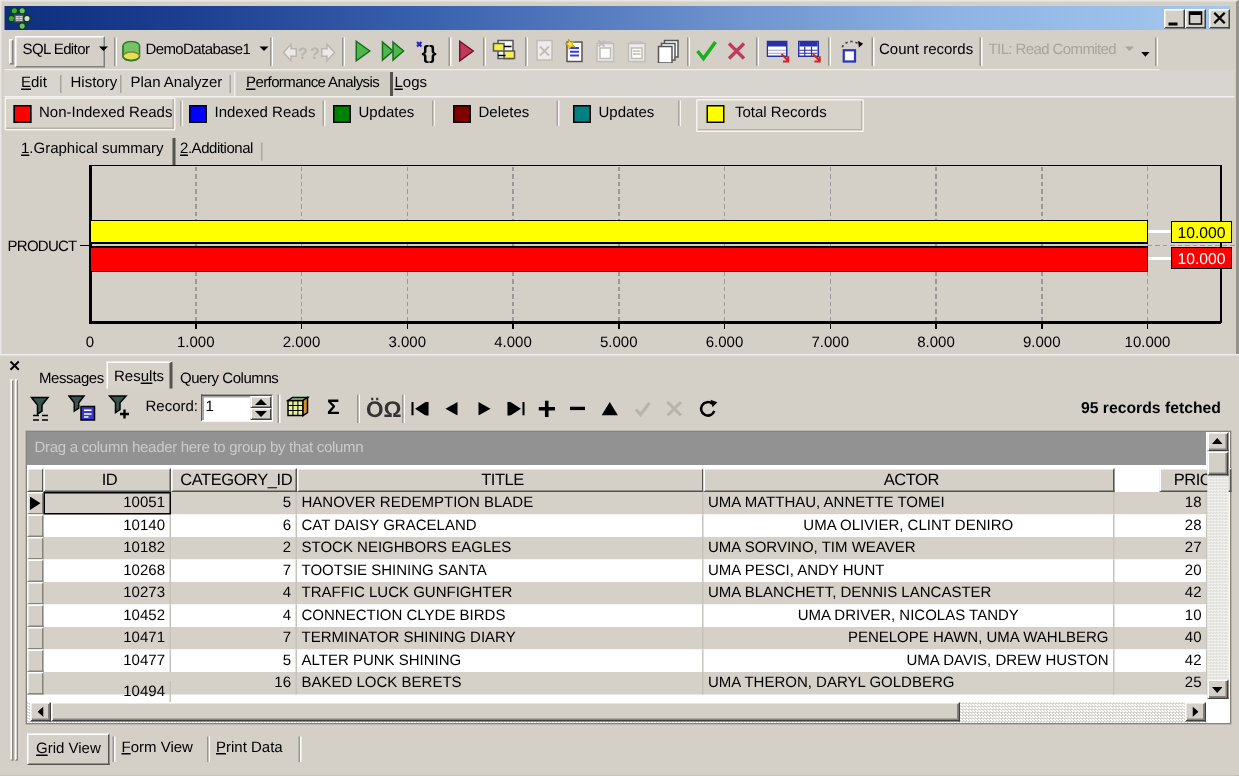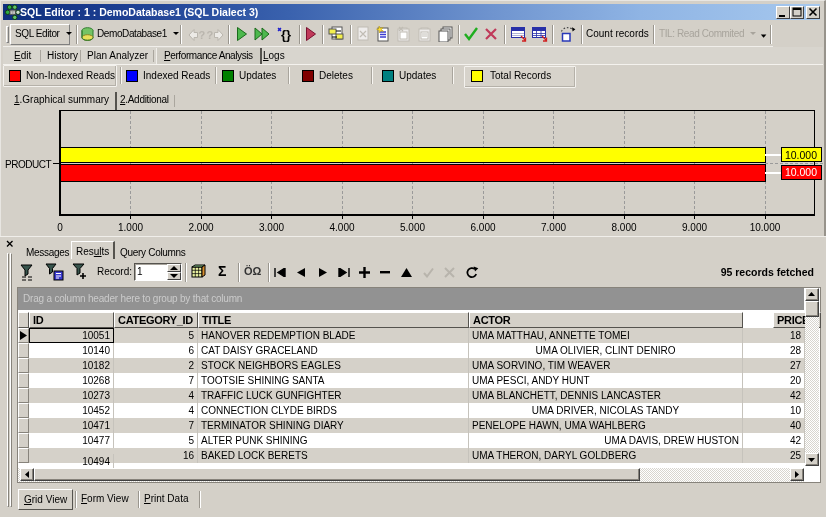--- a/index.html
+++ b/index.html
@@ -44,22 +44,22 @@
 
 #bpanel { position:absolute; left:0; top:236px; width:826px; height:281px; background:#d4d0c8; border-top:1px solid #f0eeea; }
 #closex { position:absolute; left:6px; top:240px; width:9px; height:9px; }
 .vgrip { position:absolute; width:2px; background:#d4d0c8; border-top:1px solid #fff; border-left:1px solid #fff; border-right:1px solid #87837b; border-bottom:1px solid #87837b; }
 
 .rtab { position:absolute; height:17px; line-height:16px; color:#000; }
 .rtabsel { background:#d6d2ca; border-left:1px solid #fff; border-top:1px solid #fff; border-right:2px solid #55534e; padding:0 8px; height:18px; }
 
 #gridbox { position:absolute; left:17px; top:287px; width:804px; height:196px; background:#fff;
   border:1px solid #87837b; }
-.hcell { position:absolute; height:16px; background:#d4d0c8; font-weight:bold; font-size:11px; line-height:15px; letter-spacing:-0.3px;
-  border-top:1px solid #fff; border-left:1px solid #fff; border-right:1px solid #55534e; border-bottom:1px solid #55534e; padding-left:3px; }
+.hcell { position:absolute; height:16px; background:#d4d0c8; font-weight:normal; font-size:11px; line-height:15px; letter-spacing:-0.3px;
+  border-top:1px solid #fff; border-left:1px solid #fff; border-right:1px solid #55534e; border-bottom:1px solid #55534e; padding-left:3px;text-align:center; }
 .gcell { position:absolute; top:0; height:15px; line-height:15px; white-space:nowrap; overflow:hidden; border-right:1px solid #c6c3bc; padding:0 3px; }
 
 .sbtn { position:absolute; background:#d4d0c8; border-top:1px solid #fff; border-left:1px solid #fff; border-right:1px solid #404040; border-bottom:1px solid #404040; box-shadow:inset -1px -1px 0 #87837b; }
 .sbtrack { position:absolute; background:#f1efe9; background-image:repeating-conic-gradient(#fff 0 25%, #d8d5ce 0 50%); background-size:2px 2px; }
 .sbthumb { position:absolute; background:#d4d0c8; border-top:1px solid #fff; border-left:1px solid #fff; border-right:1px solid #404040; border-bottom:1px solid #404040; box-shadow:inset -1px -1px 0 #87837b; }
 
 .vtab { position:absolute; height:21px; line-height:20px; padding:0 5px; }
 .vtab u { text-decoration:underline; }
 .vtabsel { border-top:1px solid #fff; border-left:1px solid #fff; border-right:1px solid #55534e; border-bottom:1px solid #55534e; background:#d4d0c8; }
 .vsep { position:absolute; top:2px; width:1px; height:17px; background:#9a968e; box-shadow:1px 0 0 #fff; }
@@ -71,21 +71,20 @@
 <div id="title">
   <svg class="abs" style="left:2px;top:0px" width="17" height="16">
     <circle cx="4.6" cy="3.2" r="2.2" fill="#2fae42" stroke="#123c12"></circle>
     <circle cx="9.8" cy="3.2" r="2.2" fill="#5fc46a" stroke="#123c12"></circle>
     <circle cx="2.6" cy="8.3" r="2.2" fill="#2fae42" stroke="#123c12"></circle>
     <rect x="5" y="6.2" width="5.5" height="4.2" fill="#e8e8e8" stroke="#555"></rect>
     <path d="M5 7.6 h5.5 M5 9 h5.5 M7.7 6.2 v4.2" stroke="#888" stroke-width="0.6"></path>
     <circle cx="13" cy="8.3" r="2.2" fill="#cfe0cf" stroke="#123c12"></circle>
     <circle cx="9.8" cy="13.4" r="2.2" fill="#5fc46a" stroke="#123c12"></circle>
   </svg>
-  <div class="txt">SQL Editor : 1 : DemoDatabase1 (SQL Dialect 3)</div>
   <div class="tbtn" style="left:773px">
     <svg width="12" height="11">
         <rect x="2" y="8" width="6" height="2" fill="#000"></rect>
       </svg>
   </div>
   <div class="tbtn" style="left:787px">
     <svg width="12" height="11">
         <rect x="2" y="1" width="8" height="8" fill="none" stroke="#000" stroke-width="1"></rect>
         <rect x="2" y="1" width="8" height="2" fill="#000"></rect>
       </svg>
@@ -331,21 +330,21 @@
   </svg>
 <div class="tsep" style="left:185px;top:263px"></div>
 <svg class="abs" style="left:190px;top:263px" width="18" height="18">
   <rect x="2" y="4" width="10" height="10" fill="#e8f0a0" stroke="#000"></rect>
   <path d="M2 4 l3 -2 h10 l-3 2 Z" fill="#8fcc8f" stroke="#000"></path>
   <path d="M12 4 l3 -2 v10 l-3 2 Z" fill="#d88f2f" stroke="#000"></path>
   <path d="M2 7.3 h10 M2 10.6 h10 M5.3 4 v10 M8.6 4 v10" stroke="#000" stroke-width=".7"></path>
 </svg>
 <div class="abs" style="left:218px;top:263px;font-size:14px;font-weight:bold">Σ</div>
 <div class="tsep" style="left:238px;top:263px"></div>
-<div class="abs" style="left:244px;top:265px;font-weight:bold;font-size:11px;color:#333">ÖΩ</div>
+<div class="abs" style="left:244px;top:265px;font-weight:bold;font-size:15px;color:#333">ÖΩ</div>
 <div class="tsep" style="left:268px;top:263px"></div>
 <svg class="abs" style="left:274px;top:268px" width="12" height="9">
     <path d="M1 0 v9 M11 0 L4 4.5 L11 9 Z" fill="#000" stroke="#000" stroke-width="1.4"></path>
   </svg>
 <svg class="abs" style="left:296px;top:268px" width="10" height="9">
     <path d="M9 0 L1 4.5 L9 9 Z" fill="#000"></path>
   </svg>
 <svg class="abs" style="left:318px;top:268px" width="10" height="9">
     <path d="M1 0 L9 4.5 L1 9 Z" fill="#000"></path>
   </svg>
@@ -424,21 +423,21 @@
 <div class="gcell" style="left:29px;top:403px;width:85px;text-align:right">10452</div>
 <div class="gcell" style="left:114px;top:403px;width:84px;text-align:right">4</div>
 <div class="gcell" style="left:198px;top:403px;width:271px;text-align:left">CONNECTION CLYDE BIRDS</div>
 <div class="gcell" style="left:469px;top:403px;width:274px;text-align:center">UMA DRIVER, NICOLAS TANDY</div>
 <div class="gcell" style="left:743px;top:403px;width:62px;text-align:right">10</div>
 <div class="abs" style="left:18px;top:418px;width:787px;height:15px;background:#d5d1c9"></div>
 <div class="abs" style="left:18px;top:418px;width:11px;height:15px;background:#d4d0c8;border-right:1px solid #87837b;border-bottom:1px solid #87837b;border-top:1px solid #fff;border-left:1px solid #fff"></div>
 <div class="gcell" style="left:29px;top:418px;width:85px;text-align:right">10471</div>
 <div class="gcell" style="left:114px;top:418px;width:84px;text-align:right">7</div>
 <div class="gcell" style="left:198px;top:418px;width:271px;text-align:left">TERMINATOR SHINING DIARY</div>
-<div class="gcell" style="left:469px;top:418px;width:274px;text-align:left">PENELOPE HAWN, UMA WAHLBERG</div>
+<div class="gcell" style="left:469px;top:418px;width:274px;text-align:right">PENELOPE HAWN, UMA WAHLBERG</div>
 <div class="gcell" style="left:743px;top:418px;width:62px;text-align:right">40</div>
 <div class="abs" style="left:18px;top:433px;width:787px;height:15px;background:#ffffff"></div>
 <div class="abs" style="left:18px;top:433px;width:11px;height:15px;background:#d4d0c8;border-right:1px solid #87837b;border-bottom:1px solid #87837b;border-top:1px solid #fff;border-left:1px solid #fff"></div>
 <div class="gcell" style="left:29px;top:433px;width:85px;text-align:right">10477</div>
 <div class="gcell" style="left:114px;top:433px;width:84px;text-align:right">5</div>
 <div class="gcell" style="left:198px;top:433px;width:271px;text-align:left">ALTER PUNK SHINING</div>
 <div class="gcell" style="left:469px;top:433px;width:274px;text-align:right">UMA DAVIS, DREW HUSTON</div>
 <div class="gcell" style="left:743px;top:433px;width:62px;text-align:right">42</div>
 <div class="abs" style="left:18px;top:448px;width:787px;height:15px;background:#d5d1c9"></div>
 <div class="abs" style="left:18px;top:448px;width:11px;height:15px;background:#d4d0c8;border-right:1px solid #87837b;border-bottom:1px solid #87837b;border-top:1px solid #fff;border-left:1px solid #fff"></div>

